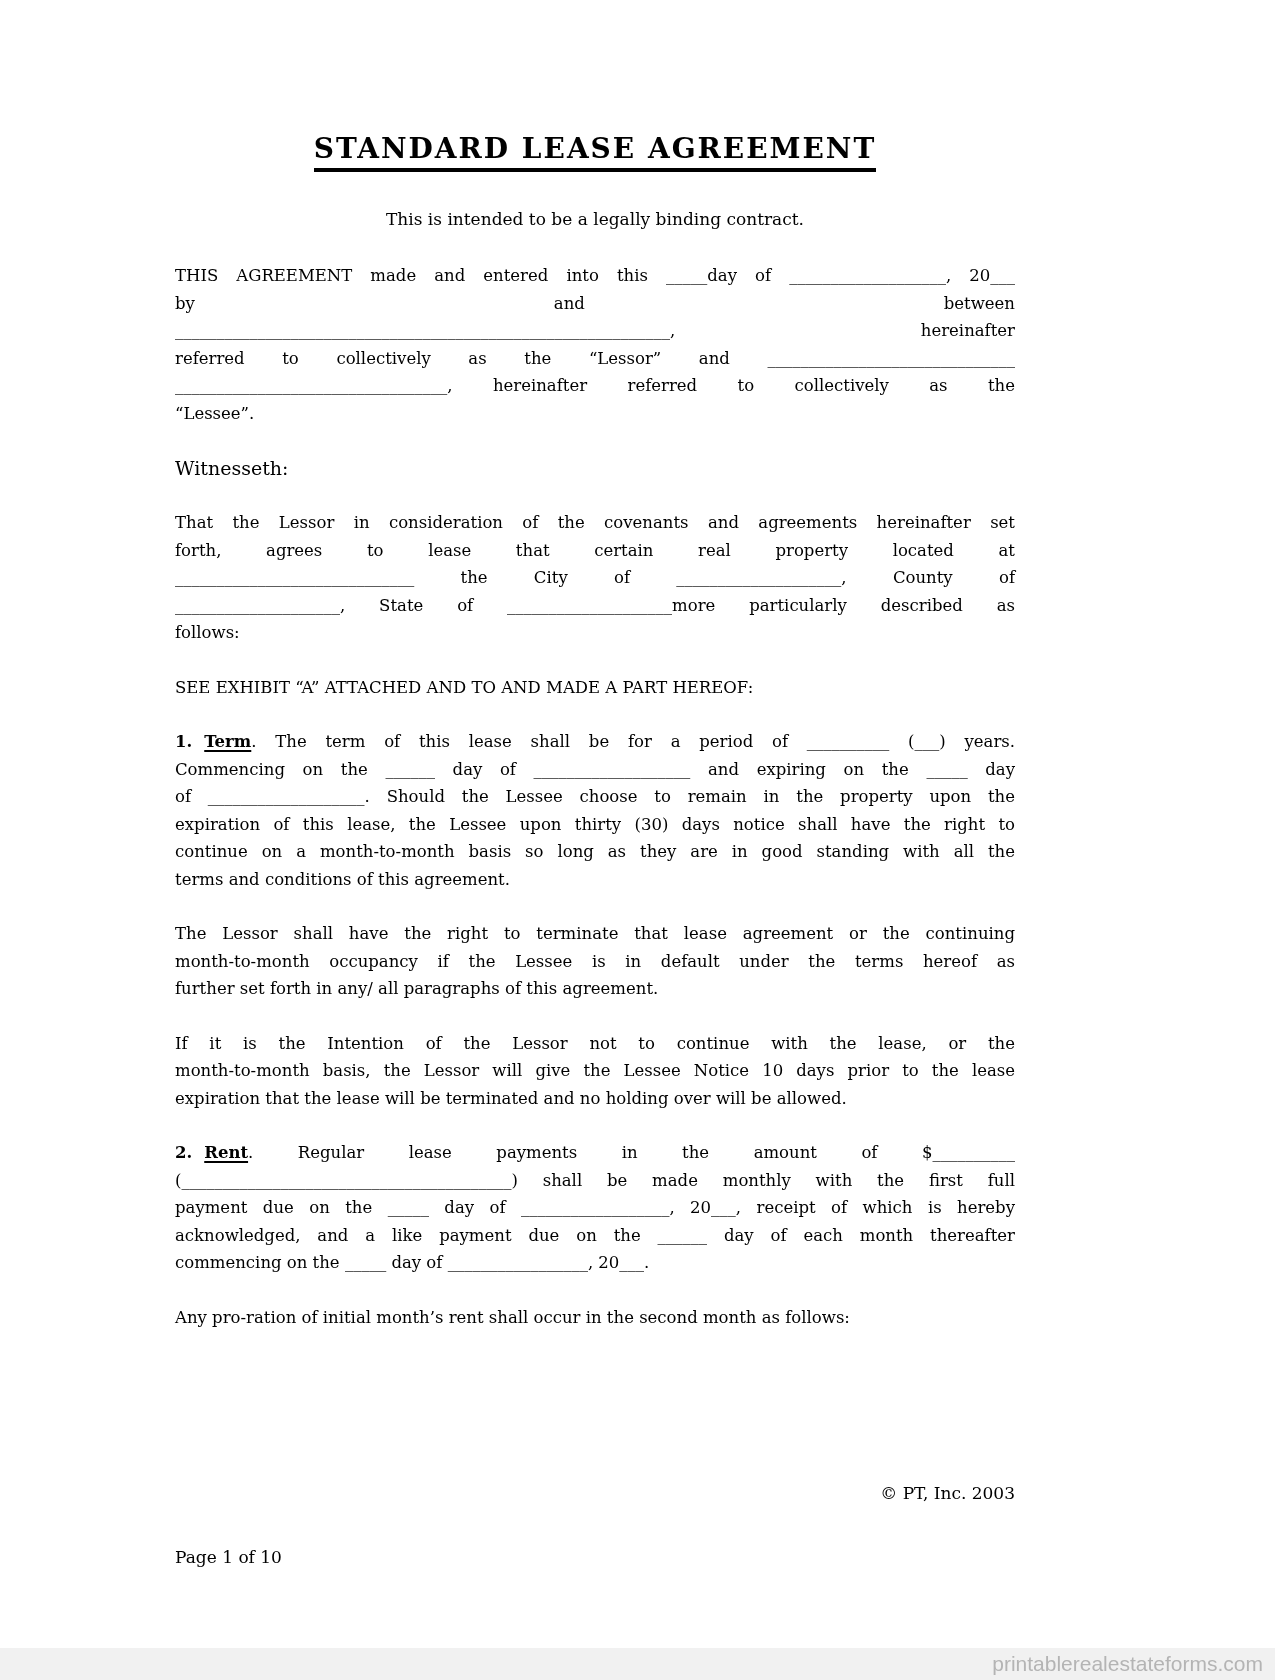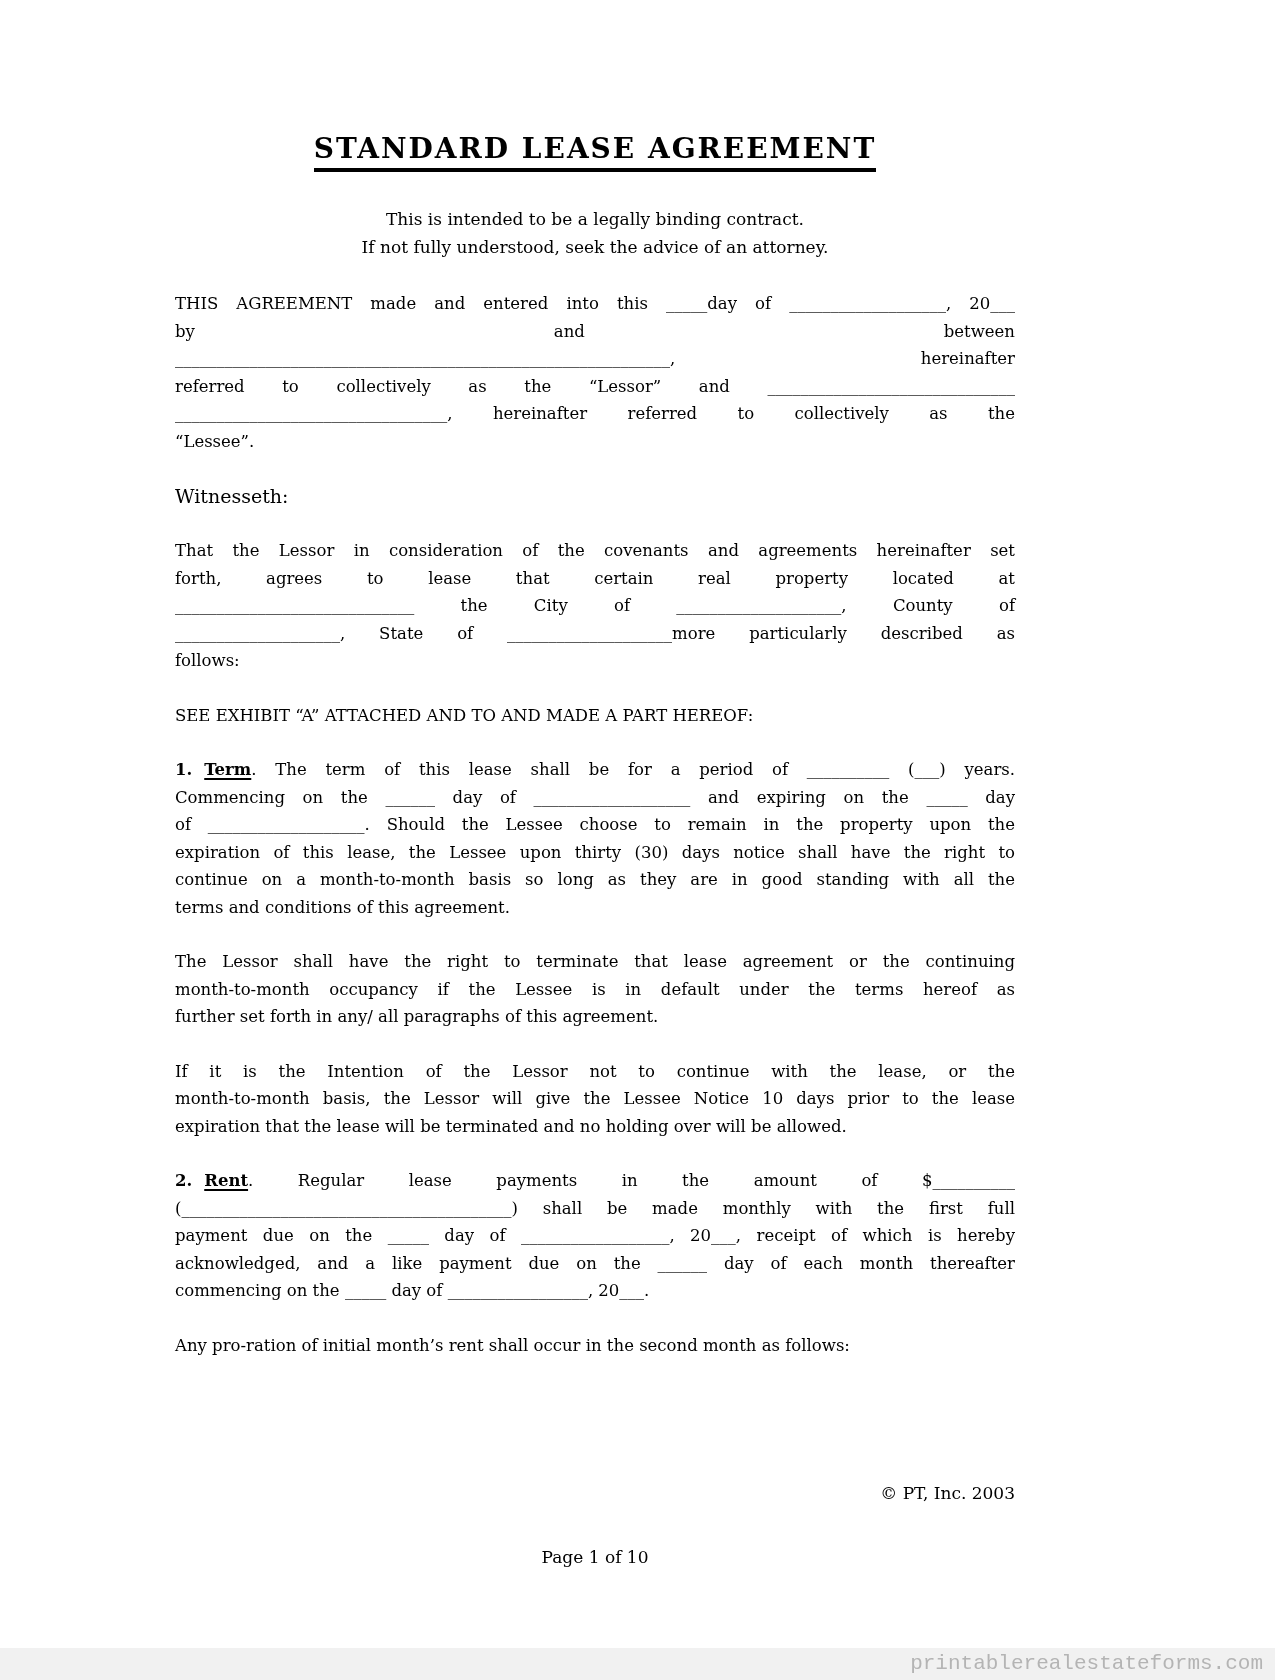--- a/index.html
+++ b/index.html
@@ -62,55 +62,54 @@
     width: 840px;
     text-align: right;
     font-size: 17px;
     line-height: 26px;
   }
   .footer-page {
     position: absolute;
     top: 1544px;
     left: 175px;
     width: 840px;
-    text-align: center;
+    text-align: left;
     font-size: 17px;
     line-height: 26px;
   }
   .watermark-bar {
     position: absolute;
     left: 0;
     bottom: 0;
     width: 100%;
     height: 32px;
     background: #f1f1f1;
     text-align: right;
   }
   .watermark-text {
     display: inline-block;
     padding-right: 12px;
-    font-family: Liberation Mono, monospace;
+    font-family: Liberation Sans, sans-serif;
     font-size: 21px;
     line-height: 32px;
     color: #b4b4b4;
   }
 </style>
 </head>
 <body>
 
 <div class="page">
   <div class="content">
 
     <div class="title-block">
       <h1 class="doc-title">STANDARD LEASE AGREEMENT</h1>
     </div>
 
     <div class="subtitle">
       <div class="subline">This is intended to be a legally binding contract.</div>
-      <div class="subline">If not fully understood, seek the advice of an attorney.</div>
     </div>
 
     <div class="para">
       <div class="line j">THIS AGREEMENT made and entered into this _____day of ___________________, 20___</div>
       <div class="line j">by and between</div>
       <div class="line j">____________________________________________________________, hereinafter</div>
       <div class="line j">referred to collectively as the “Lessor” and ______________________________</div>
       <div class="line j">_________________________________, hereinafter referred to collectively as the</div>
       <div class="line">“Lessee”.</div>
     </div>

